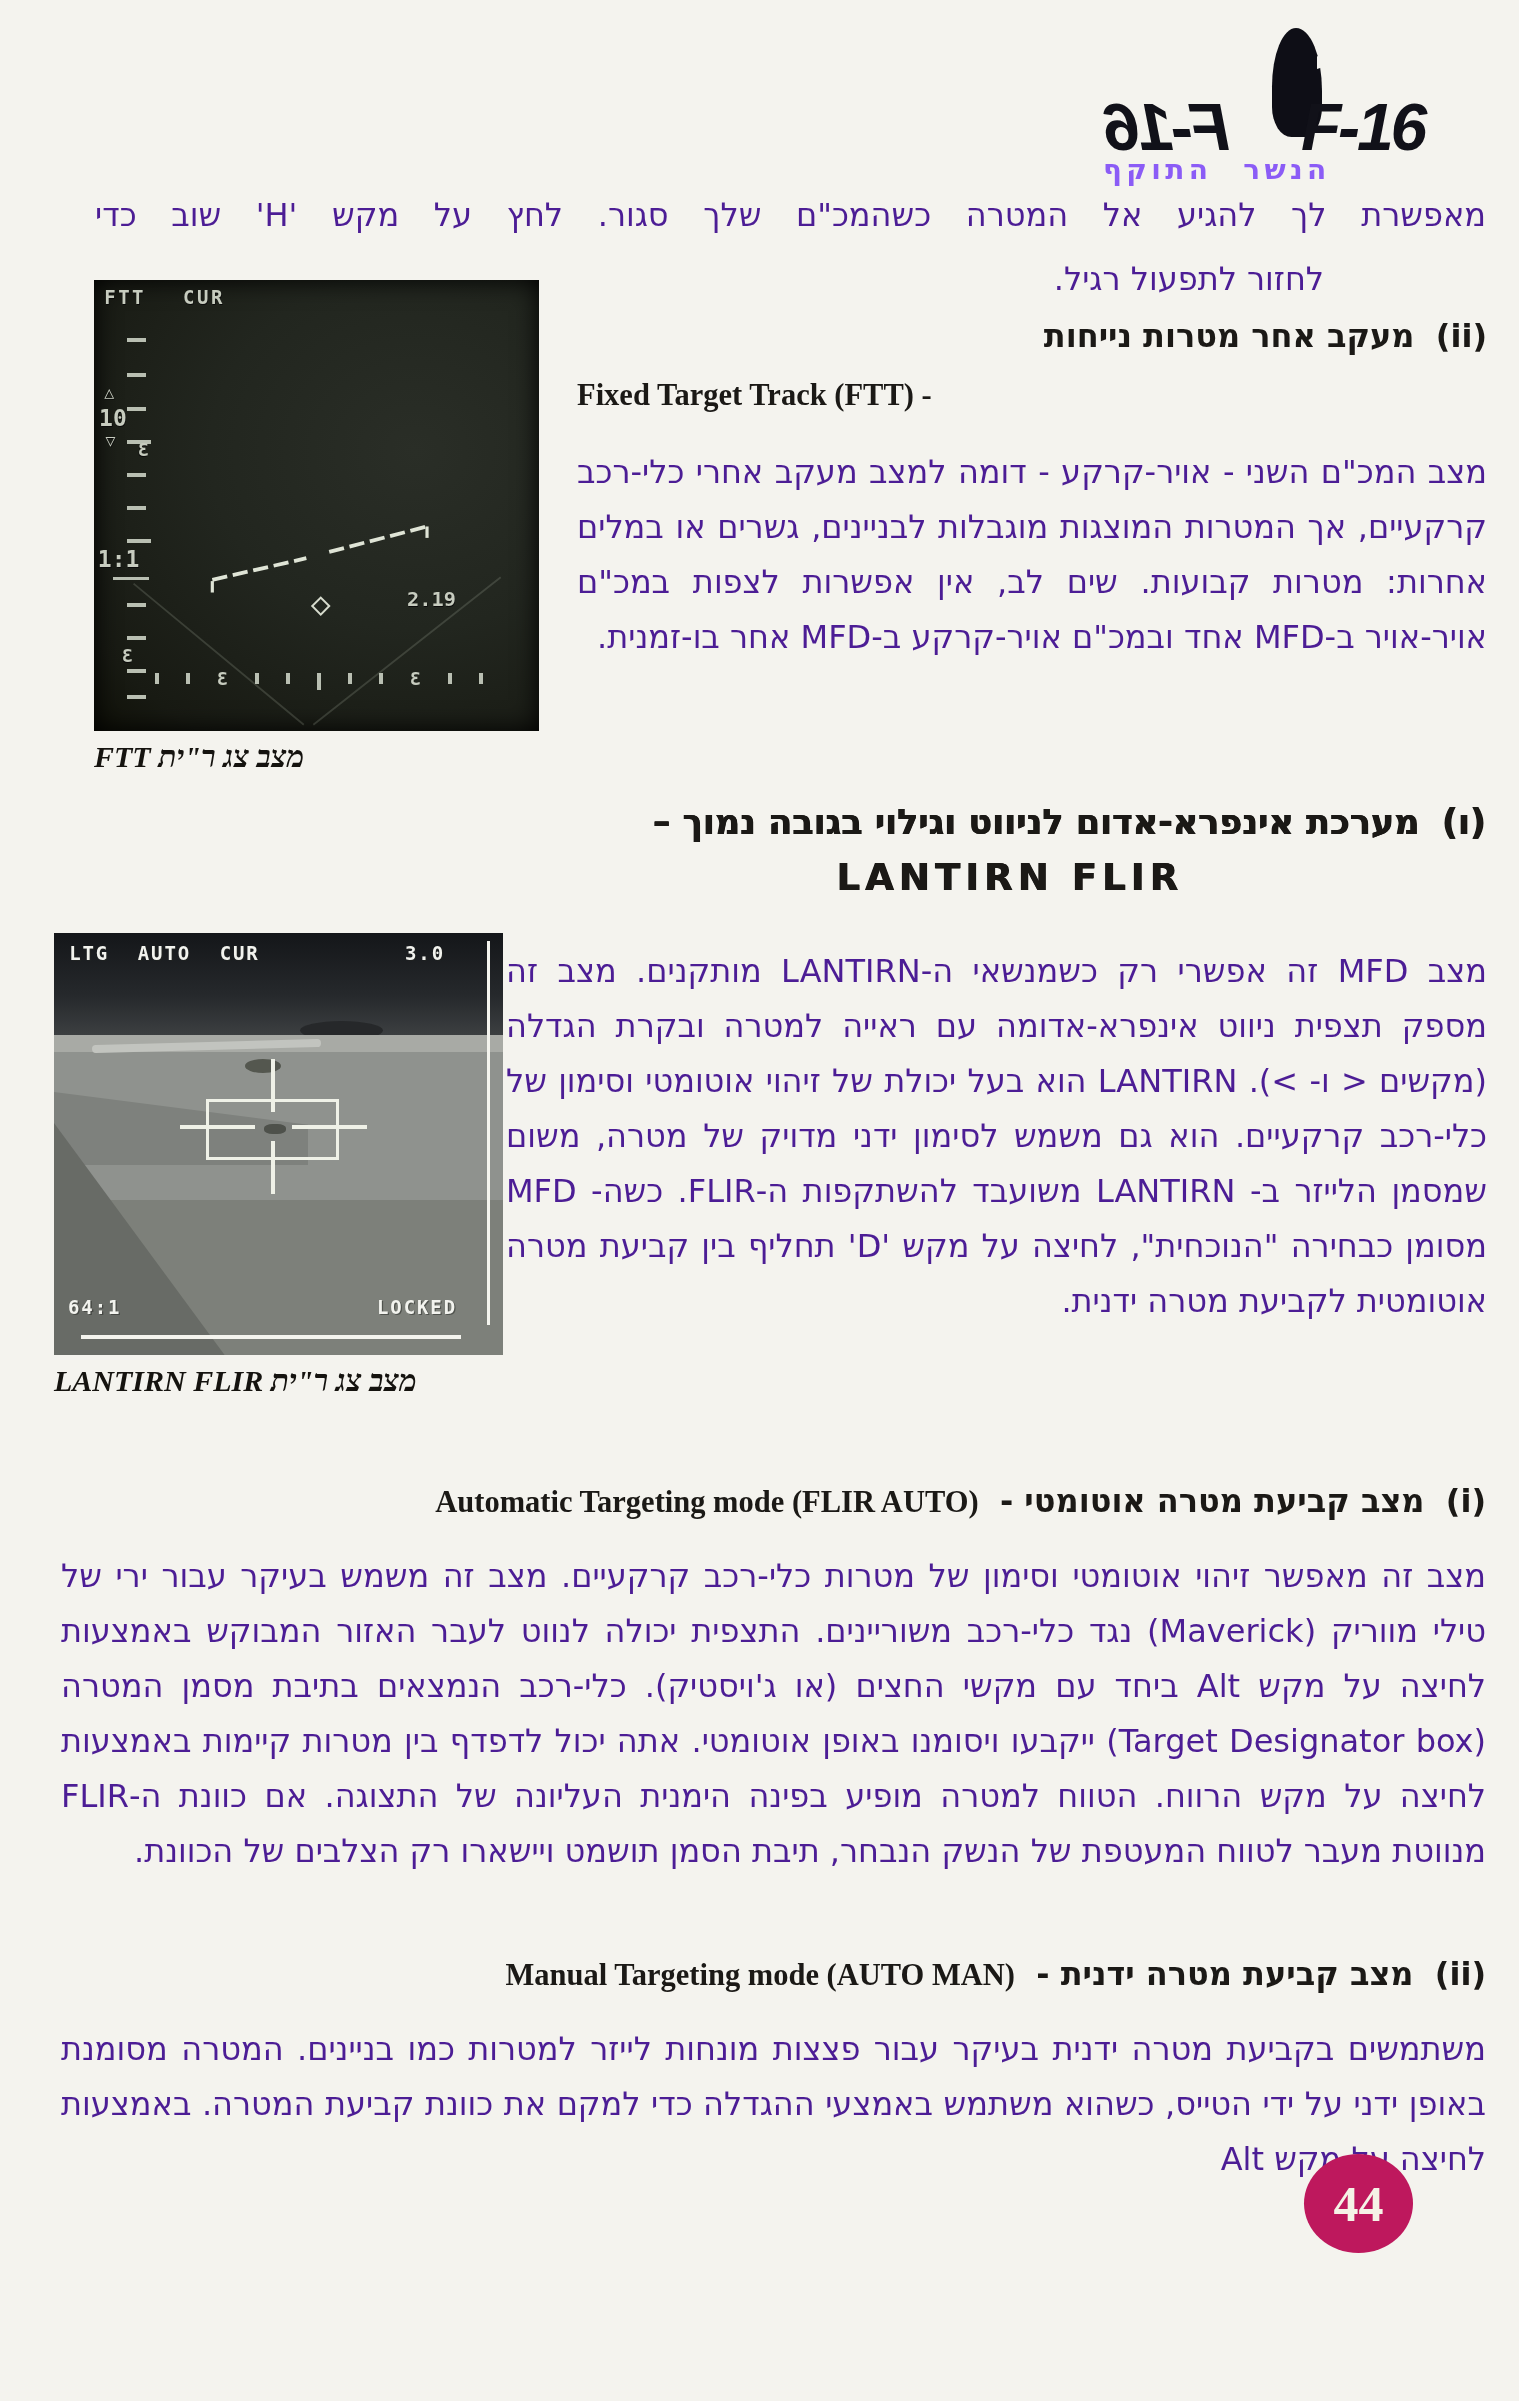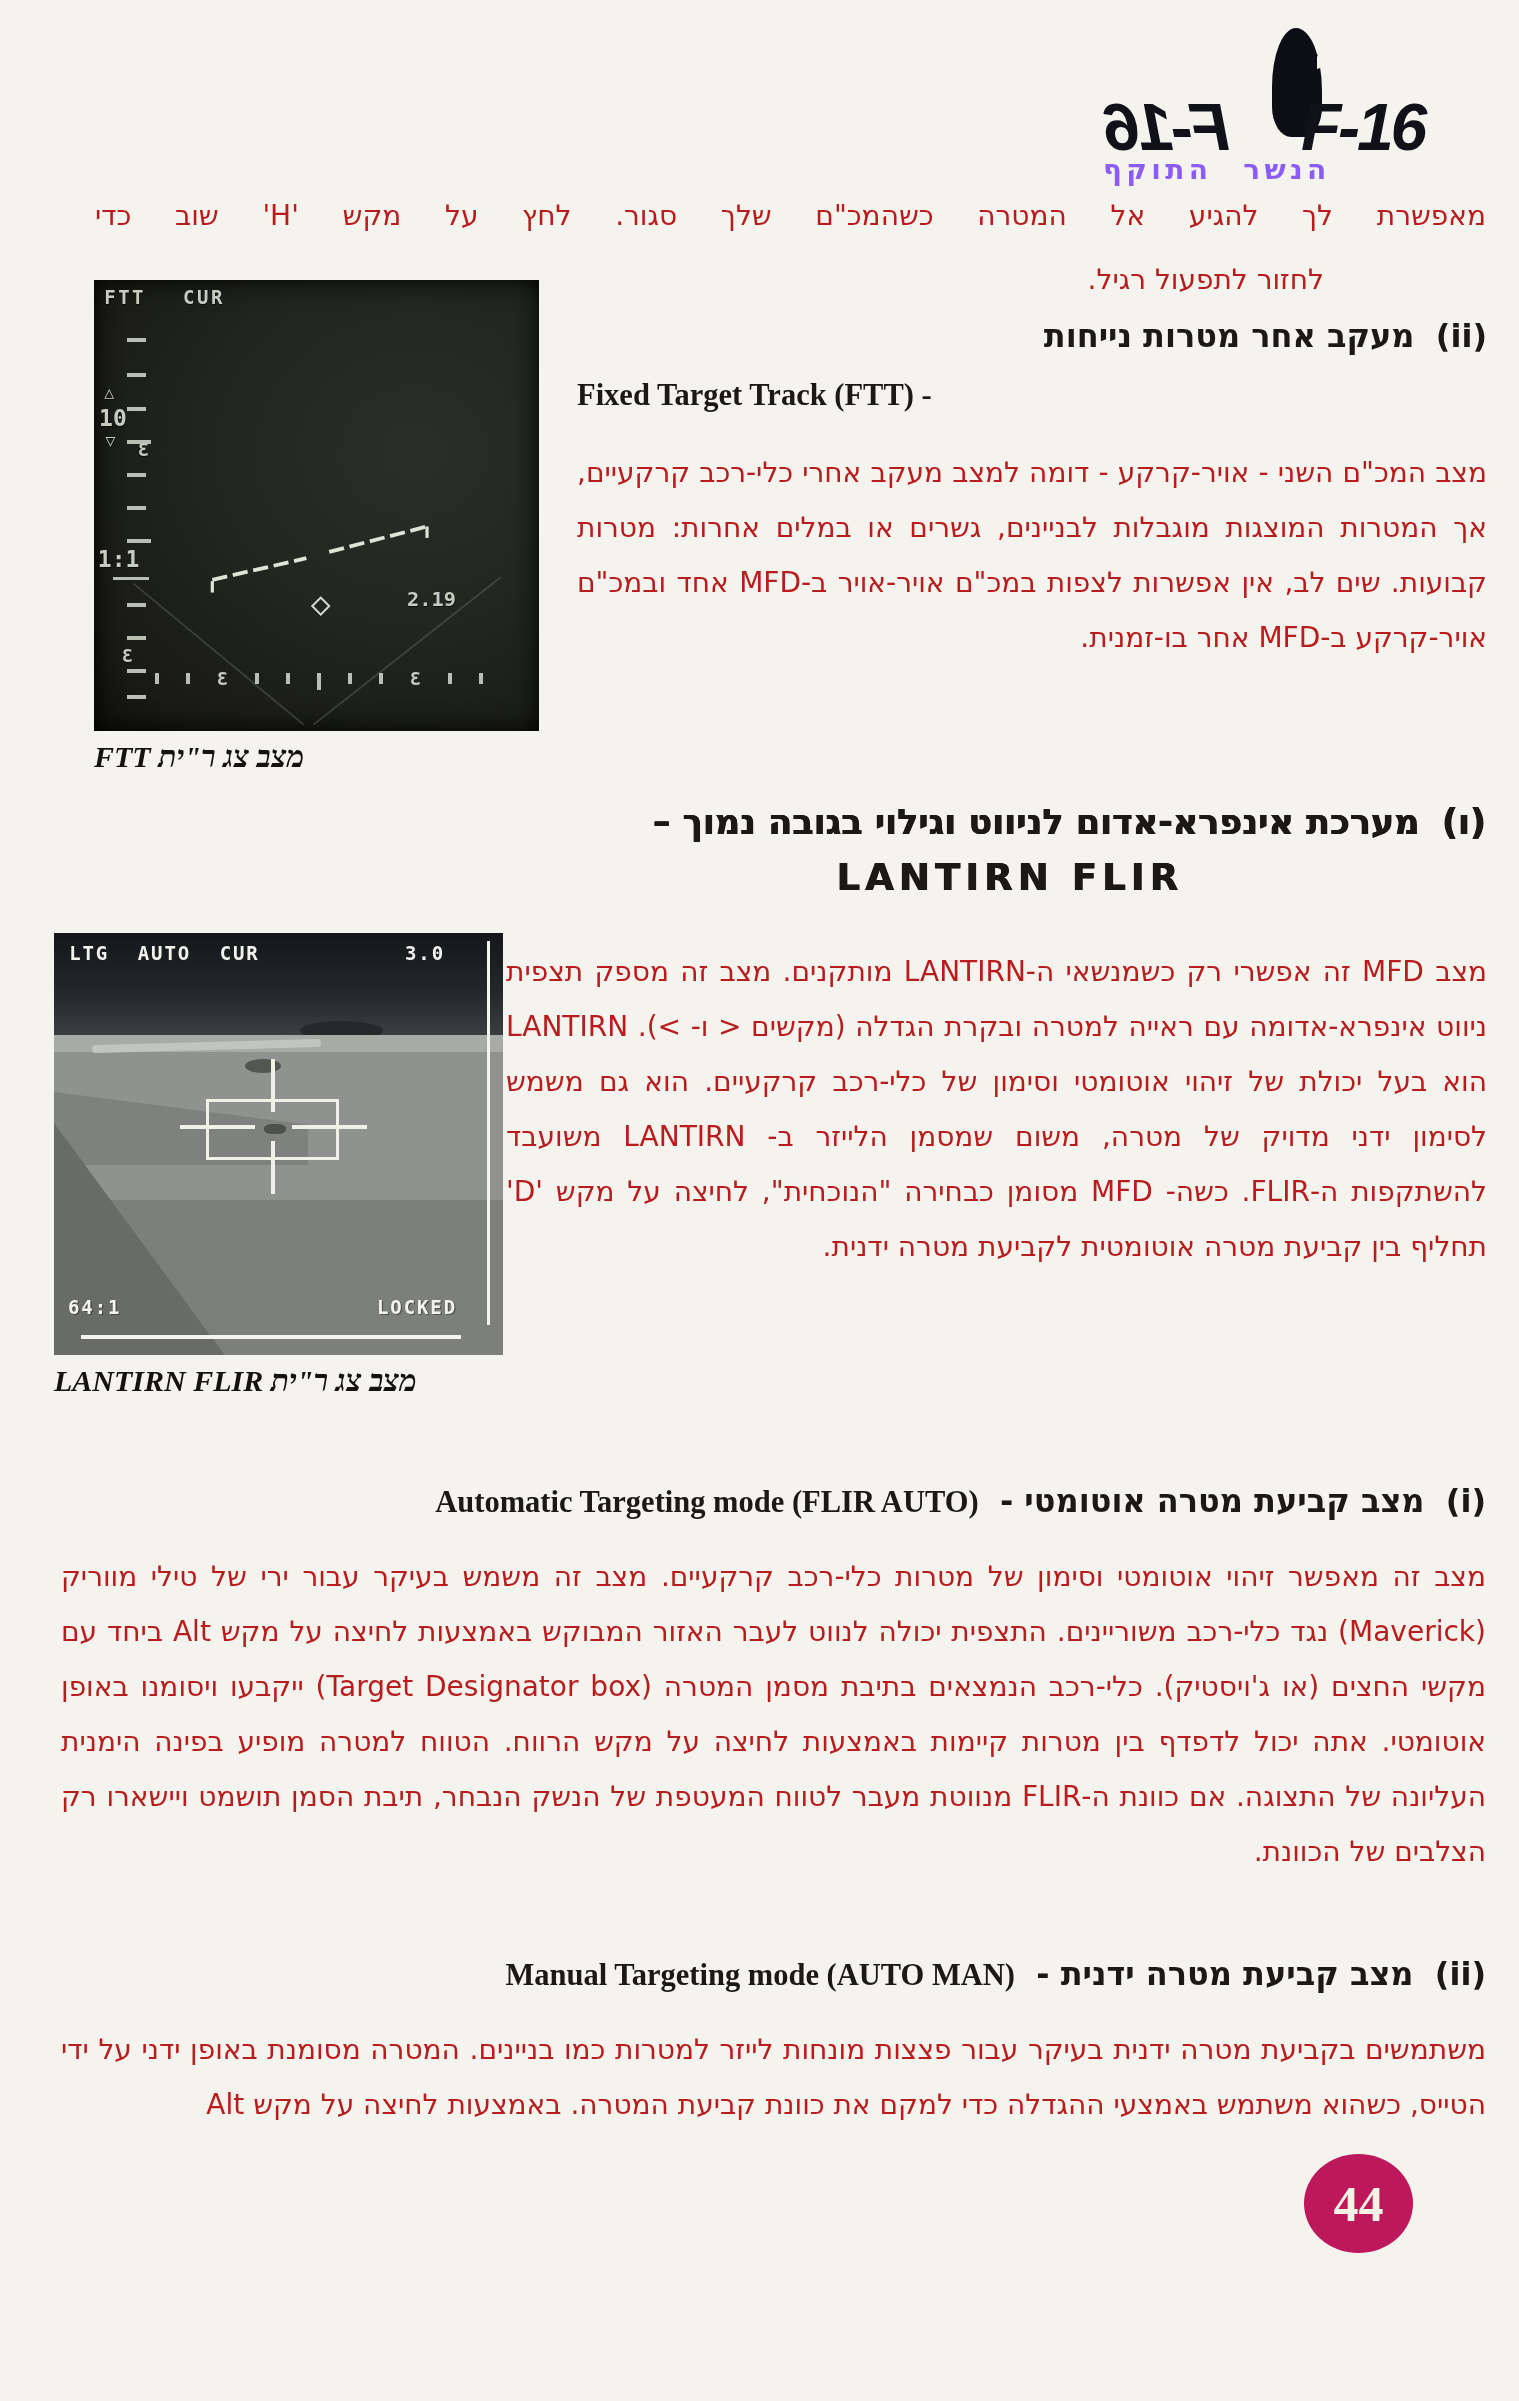--- a/index.html
+++ b/index.html
@@ -14,21 +14,21 @@
   .logo-word{position:absolute;top:61px;font-family:"Liberation Sans",sans-serif;
     font-weight:900;font-style:italic;font-size:66px;letter-spacing:-3.2px;color:#111119;white-space:nowrap;}
   .logo-word.left{left:3.8px;transform:scaleX(-1);}
   .logo-word.right{left:198px;}
   .eagle{position:absolute;left:169px;top:0;width:50px;height:109px;background:#0e0e16;
     border-radius:52% 56% 38% 42% / 58% 62% 30% 30%;}
   .eagle:after{content:"";position:absolute;right:-11.4px;top:28px;width:0;height:0;
     border-top:8.3px solid transparent;border-bottom:5.7px solid transparent;border-left:16.5px solid #f4f3ee;}
   .logo-sub{position:absolute;left:0;right:0;top:125px;text-align:left;direction:rtl;
     font-weight:bold;font-size:28px;letter-spacing:4.4px;word-spacing:16.5px;color:#8b5cf6;}
-  .body-par{direction:rtl;text-align:justify;font-size:28px;line-height:55px;color:#b91c1c;}
+  .body-par{direction:rtl;text-align:justify;font-size:32px;line-height:55px;color:#4c1d95;}
   .just-last{text-align:justify;text-align-last:justify;}
   .h-row{direction:rtl;text-align:right;font-weight:bold;font-size:32px;white-space:nowrap;}
   .h-row .seg{margin-left:10.2px;}
   .latin{font-family:"Liberation Serif","DejaVu Sans",serif;}
   .caption{direction:rtl;text-align:left;font-family:"Liberation Serif","DejaVu Sans",serif;
     font-style:italic;font-weight:bold;font-size:30px;padding-top:9px;color:#15130f;}
   .section{position:absolute;}
   .media-col{float:left;}
   
   .ftt-screen{position:relative;width:445px;height:451px;overflow:hidden;

